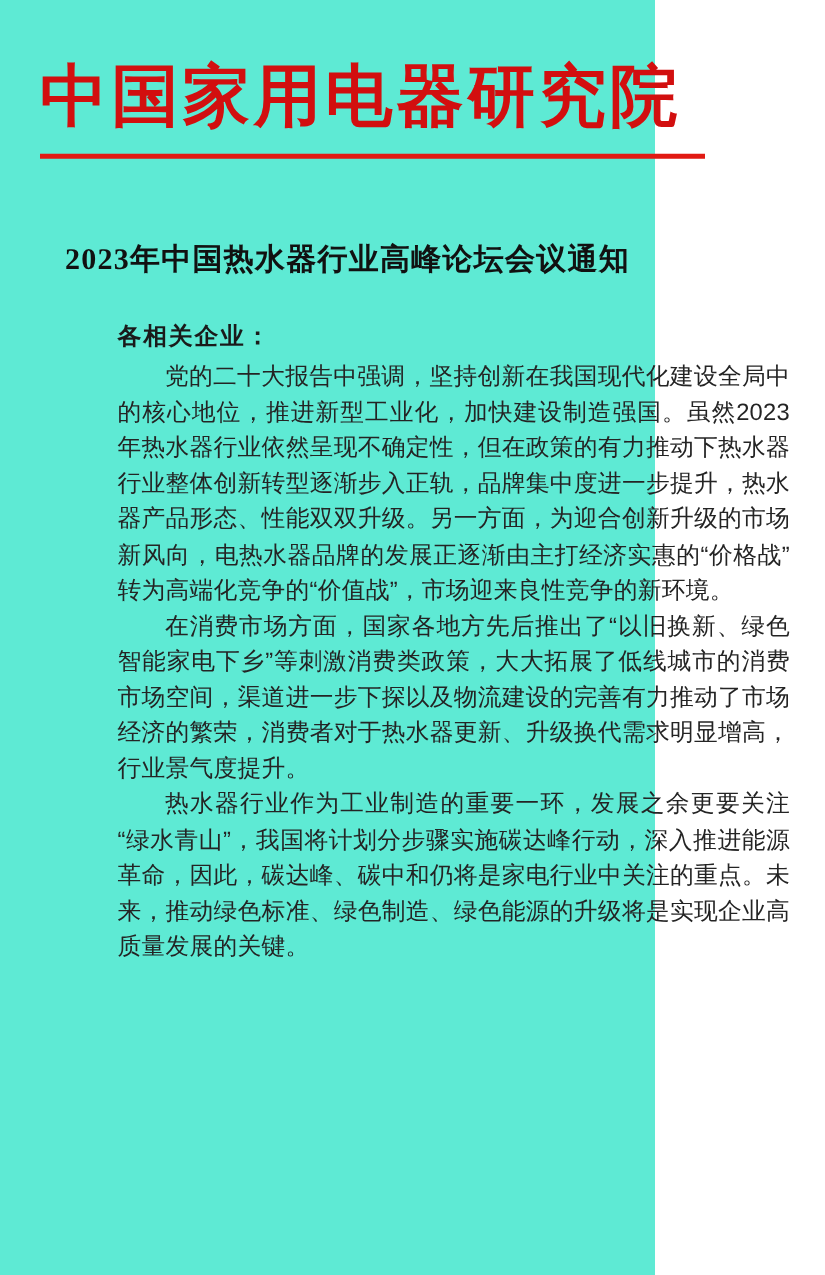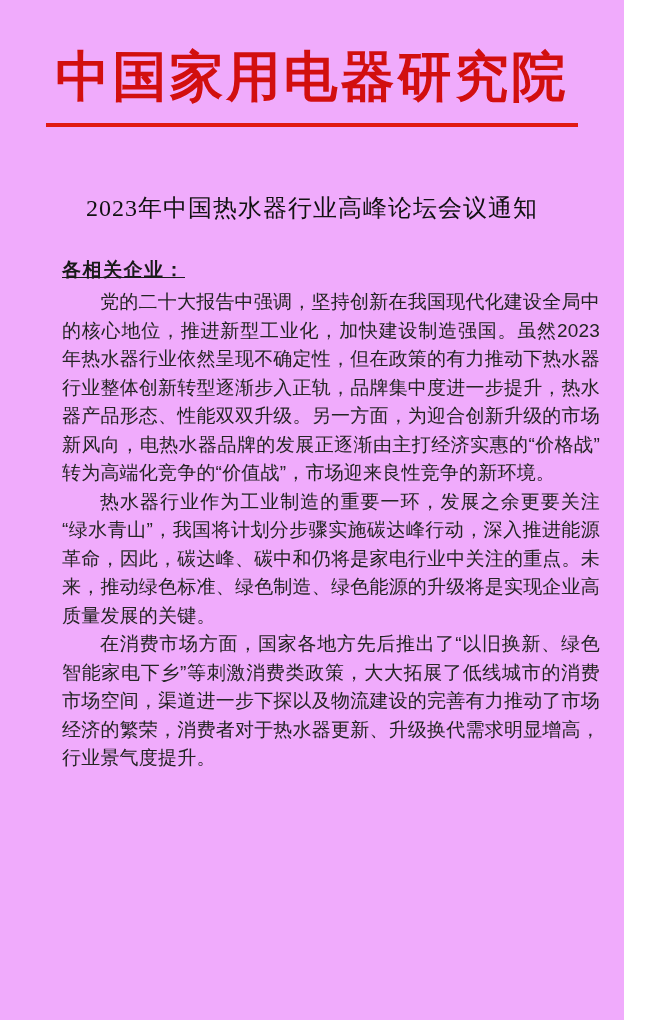--- a/index.html
+++ b/index.html
@@ -11,25 +11,26 @@
   body {
     width: 660px;
     height: 1020px;
     overflow: hidden;
     font-family: "Liberation Serif", "DejaVu Serif", serif;
     color: #1a1a1a;
     position: relative;
   }
 
   .page {
-    width: 624px;
+    width: 524px;
     height: 1020px;
     box-sizing: border-box;
-    background: #f0abfc;
+    background: #5eead4;
     position: relative;
+    padding-left: 32px;
   }
 
   
   .letterhead {
     padding-top: 46px;
     text-align: center;
   }
   .letterhead-title {
     font-family: "Liberation Serif", "DejaVu Serif", serif;
     font-weight: 700;
@@ -45,42 +46,41 @@
     height: 4px;
     background: #e11a13;
     margin: 15px auto 0 auto;
   }
 
   
   .doc-title {
     margin-top: 64px;
     text-align: center;
     font-family: "Liberation Serif", "DejaVu Serif", serif;
-    font-weight: 400;
+    font-weight: 700;
     font-size: 24px;
     line-height: 34px;
     letter-spacing: 1px;
     color: #111111;
     white-space: nowrap;
   }
 
   
   .body-block {
     margin: 30px 60px 0 62px;
     width: 538px;
   }
   .salutation {
     font-family: "Liberation Serif", "DejaVu Serif", serif;
     font-weight: 700;
     font-size: 19px;
     line-height: 29px;
     letter-spacing: 1.5px;
     color: #1a1a1a;
     margin-bottom: 4px;
-    text-decoration: underline;
   }
   .para {
     font-family: Liberation Sans, sans-serif;
     font-size: 19px;
     line-height: 28.5px;
     color: #242424;
     text-align: justify;
     text-justify: inter-character;
     text-indent: 2em;
     letter-spacing: 0.2px;
@@ -99,20 +99,20 @@
   </header>
 
   <h1 class="doc-title">2023年中国热水器行业高峰论坛会议通知</h1>
 
   <section class="body-block">
 
     <div class="salutation">各相关企业：</div>
 
     <p class="para">党的二十大报告中强调，坚持创新在我国现代化建设全局中的核心地位，推进新型工业化，加快建设制造强国。虽然2023年热水器行业依然呈现不确定性，但在政策的有力推动下热水器行业整体创新转型逐渐步入正轨，品牌集中度进一步提升，热水器产品形态、性能双双升级。另一方面，为迎合创新升级的市场新风向，电热水器品牌的发展正逐渐由主打经济实惠的“价格战”转为高端化竞争的“价值战”，市场迎来良性竞争的新环境。</p>
 
+    <p class="para">在消费市场方面，国家各地方先后推出了“以旧换新、绿色智能家电下乡”等刺激消费类政策，大大拓展了低线城市的消费市场空间，渠道进一步下探以及物流建设的完善有力推动了市场经济的繁荣，消费者对于热水器更新、升级换代需求明显增高，行业景气度提升。</p>
+
     <p class="para">热水器行业作为工业制造的重要一环，发展之余更要关注“绿水青山”，我国将计划分步骤实施碳达峰行动，深入推进能源革命，因此，碳达峰、碳中和仍将是家电行业中关注的重点。未来，推动绿色标准、绿色制造、绿色能源的升级将是实现企业高质量发展的关键。</p>
-
-    <p class="para">在消费市场方面，国家各地方先后推出了“以旧换新、绿色智能家电下乡”等刺激消费类政策，大大拓展了低线城市的消费市场空间，渠道进一步下探以及物流建设的完善有力推动了市场经济的繁荣，消费者对于热水器更新、升级换代需求明显增高，行业景气度提升。</p>
 
 
   </section>
 
 </div>
 
 </body></html>

